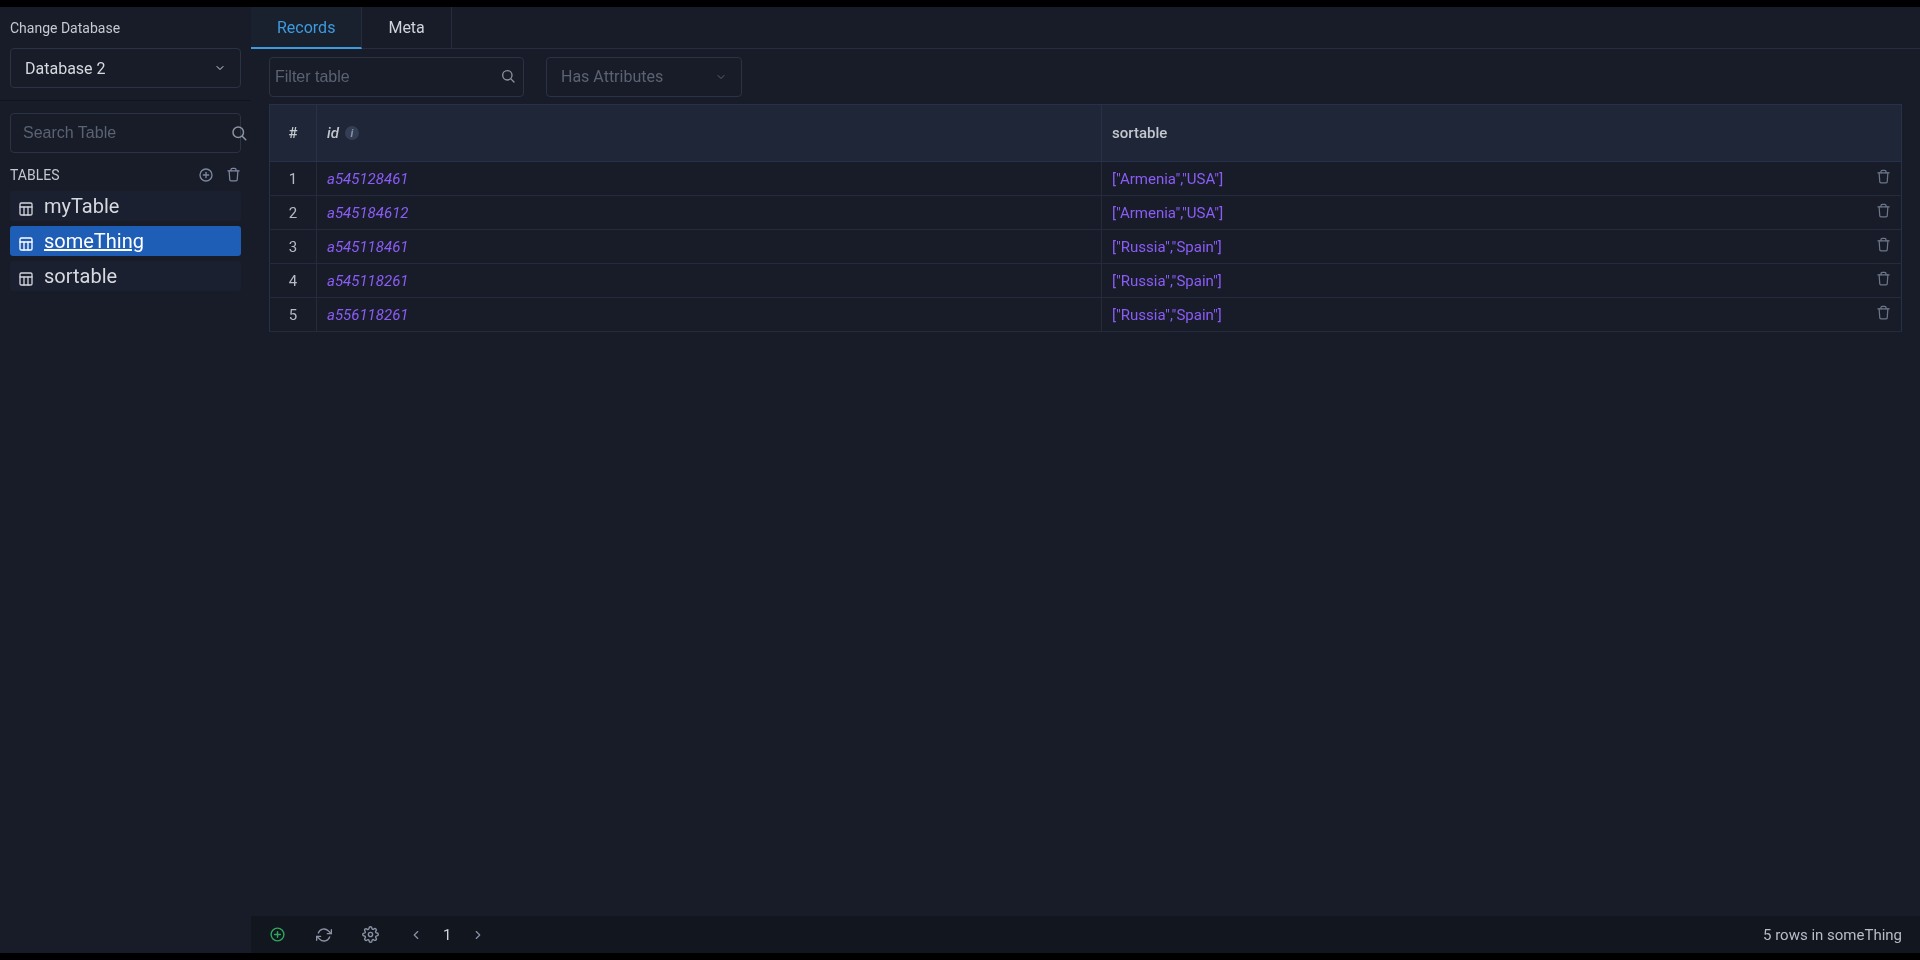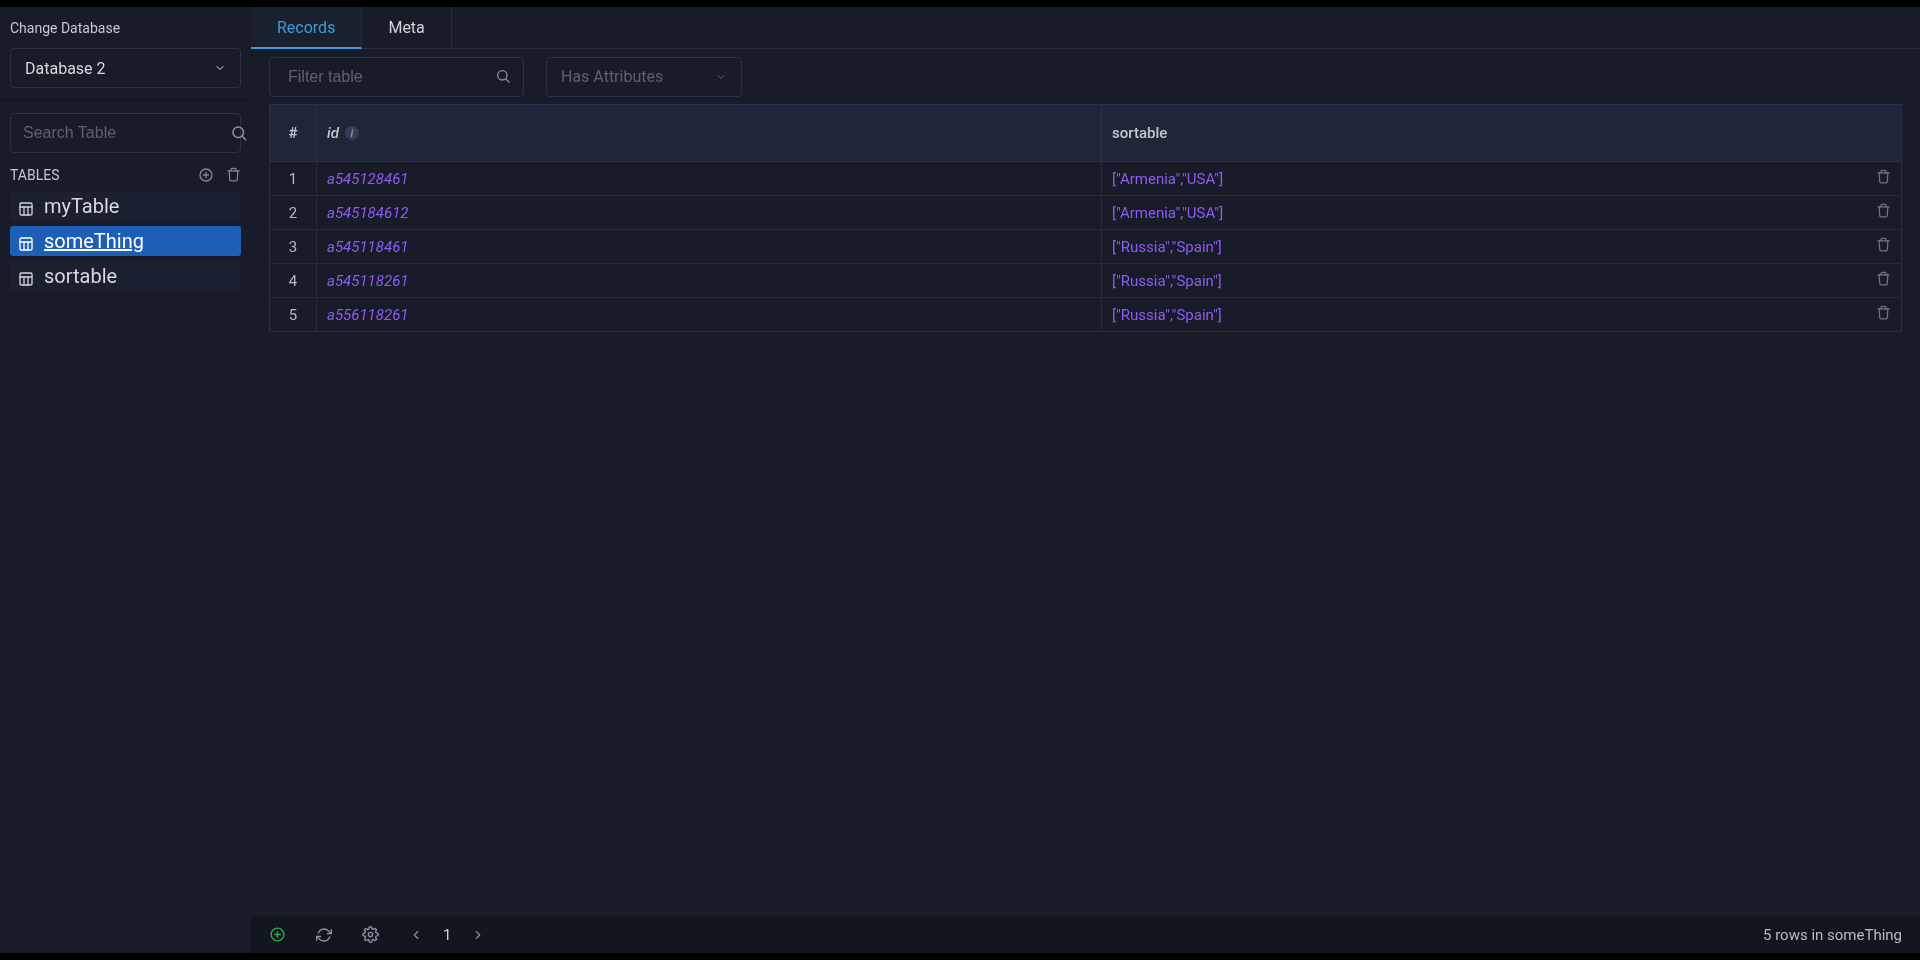--- a/index.html
+++ b/index.html
@@ -29,21 +29,21 @@
   .table-icon { width: 16px; height: 16px; color: #cfd3da; }
   .table-item.selected .table-icon { color: #fff; }
 
   
   .main { flex: 1; display: flex; flex-direction: column; background: #171c28; }
   .tabs { height: 42px; display: flex; border-bottom: 1px solid #252d3f; background: #171c28; }
   .tab { padding: 0 26px; display: flex; align-items: center; font-size: 16px; color: #cfd3da; cursor: pointer; border-right: 1px solid #252d3f; }
   .tab.active { background: #19212f; color: #3d9be0; border-bottom: 2px solid #3d9be0; margin-bottom: -1px; }
 
   .toolbar { height: 55px; display: flex; align-items: center; padding: 0 18px; gap: 22px; }
-  .filter-box { width: 255px; height: 40px; border: 1px solid #2a3243; border-radius: 4px; display: flex; align-items: center; padding: 0 18px; background: #171c28; }
+  .filter-box { width: 255px; height: 40px; border: 1px solid #2a3243; border-radius: 4px; display: flex; align-items: center; padding: 0 5px; background: #171c28; }
   .filter-box input { flex: 1; background: transparent; border: none; outline: none; color: #d6d9de; font-size: 16px; }
   .filter-box input::placeholder { color: #5b6272; }
   .attr-select { width: 196px; height: 40px; border: 1px solid #2a3243; border-radius: 4px; display: flex; align-items: center; justify-content: space-between; padding: 0 14px; background: #171c28; font-size: 16px; color: #5b6272; cursor: pointer; }
 
   .table-container { flex: 1; padding: 0 18px 10px 18px; overflow: hidden; }
   .data-table { width: 100%; border-collapse: separate; border-spacing: 0; font-size: 15px; }
   .data-table th { background: #1e2637; text-align: left; font-weight: 500; padding: 0 10px; height: 58px; border-top: 1px solid #27324a; border-bottom: 1px solid #27324a; color: #c3c7ce; }
   .data-table th:first-child { border-left: 1px solid #27324a; width: 48px; text-align: center; }
   .data-table th:last-child { border-right: 1px solid #27324a; }
   .data-table th.col-sep { border-right: 1px solid #27324a; }

